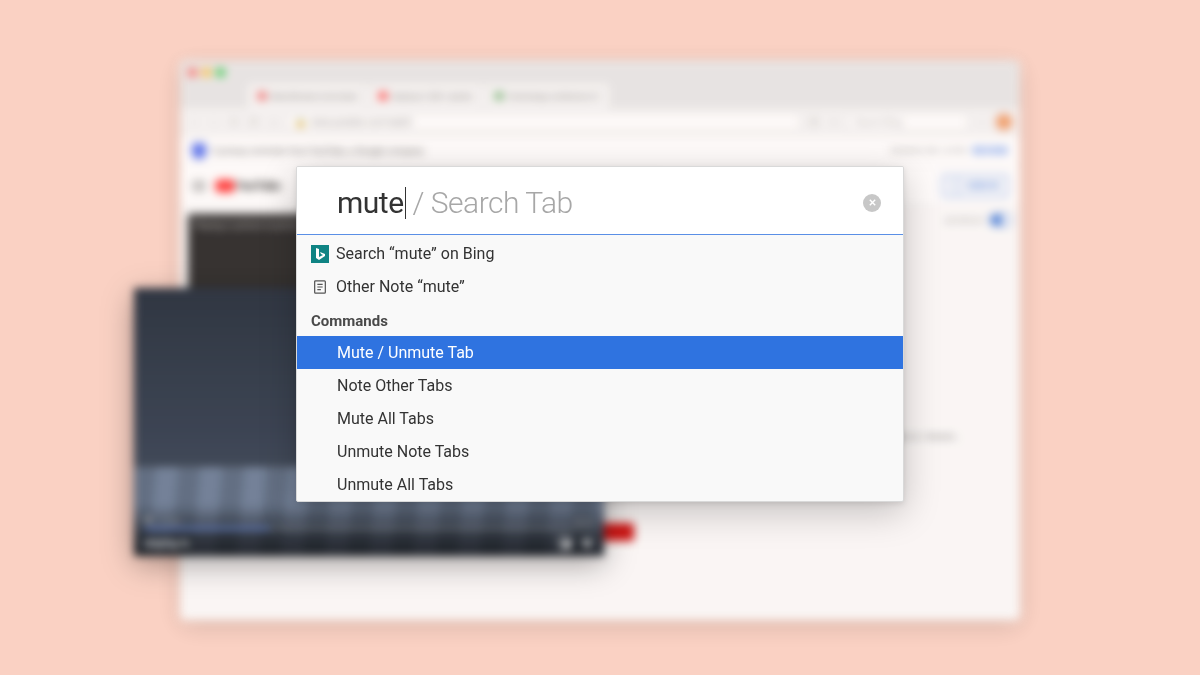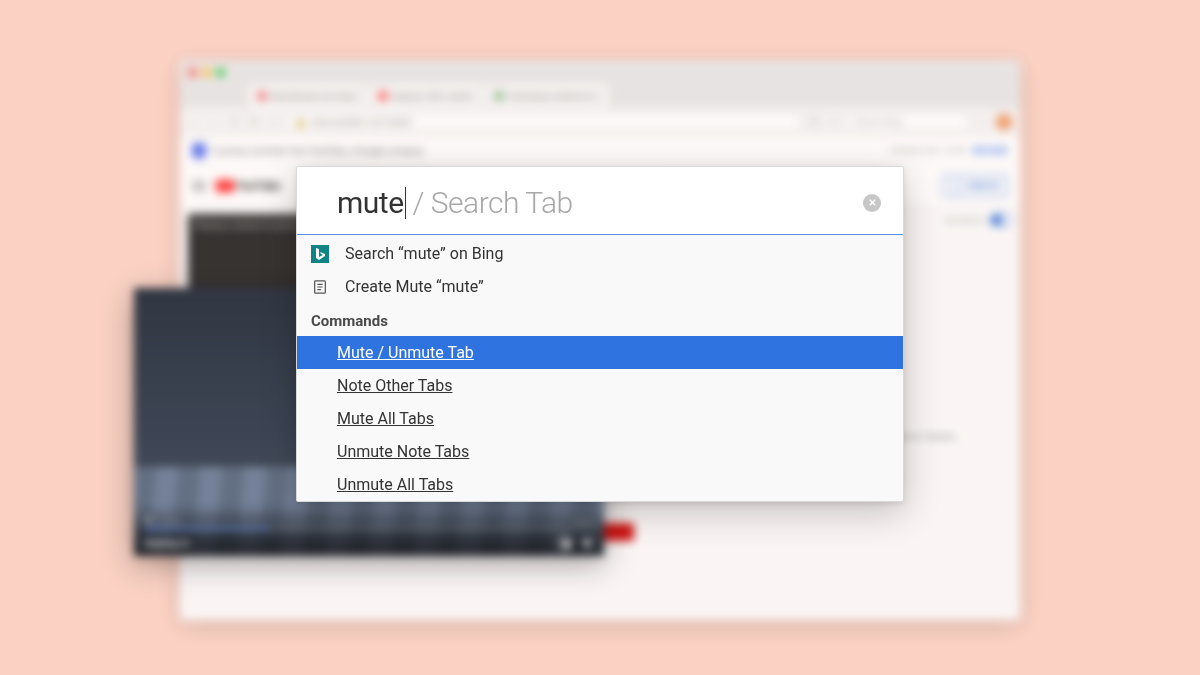--- a/index.html
+++ b/index.html
@@ -231,21 +231,21 @@
     background:#c7c7c7;
     display:flex; align-items:center; justify-content:center;
     color:#fff;
     font-size:11px;
     cursor:pointer;
   }
   .palette .list { padding-top: 2px; }
   .palette .item {
     display:flex;
     align-items:center;
-    gap: 16px;
+    gap: 7px;
     padding: 7px 14px;
     font-size: 16px;
     color: #333;
     cursor:pointer;
   }
   .palette .item .icon {
     width: 18px; height:18px;
     display:flex; align-items:center; justify-content:center;
     flex-shrink:0;
   }
@@ -253,21 +253,20 @@
     padding: 9px 14px 6px 14px;
     font-size: 15px;
     font-weight: 700;
     color: #4a4a4a;
   }
   .palette .cmd {
     padding: 7px 14px 7px 40px;
     font-size: 16px;
     color: #333;
     cursor:pointer;
-    text-decoration:underline;
   }
   .palette .cmd.selected {
     background: #2f73e0;
     color: #fff;
   }
 
   
   .svg { display:block; }
 </style>
 </head>
@@ -453,21 +452,21 @@
       </span>
       <span>Search “mute” on Bing</span>
     </div>
     <div class="item">
       <span class="icon">
         <svg class="svg" viewBox="0 0 18 18" width="16" height="16" fill="none" stroke="#555" stroke-width="1.4">
             <rect x="3" y="2" width="12" height="14" rx="1"></rect>
             <path d="M6 6h6M6 9h6M6 12h4"></path>
           </svg>
       </span>
-      <span>Create Mute “mute”</span>
+      <span>Other Note “mute”</span>
     </div>
     <div class="section">Commands</div>
     <div class="cmd selected"><span>Mute / Unmute Tab</span></div>
     <div class="cmd"><span>Note Other Tabs</span></div>
     <div class="cmd"><span>Mute All Tabs</span></div>
     <div class="cmd"><span>Unmute Note Tabs</span></div>
     <div class="cmd"><span>Unmute All Tabs</span></div>
   </div>
 </div>
 

